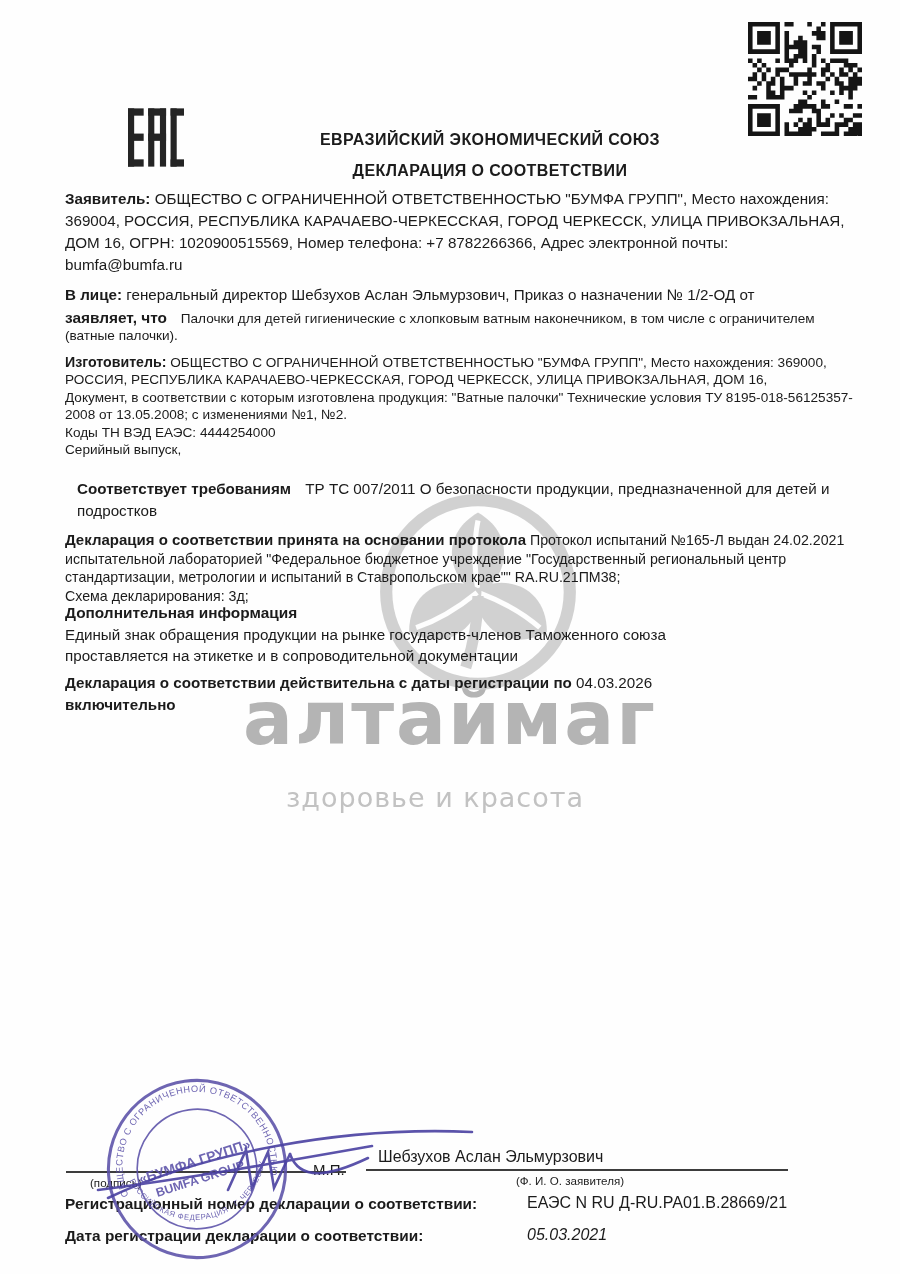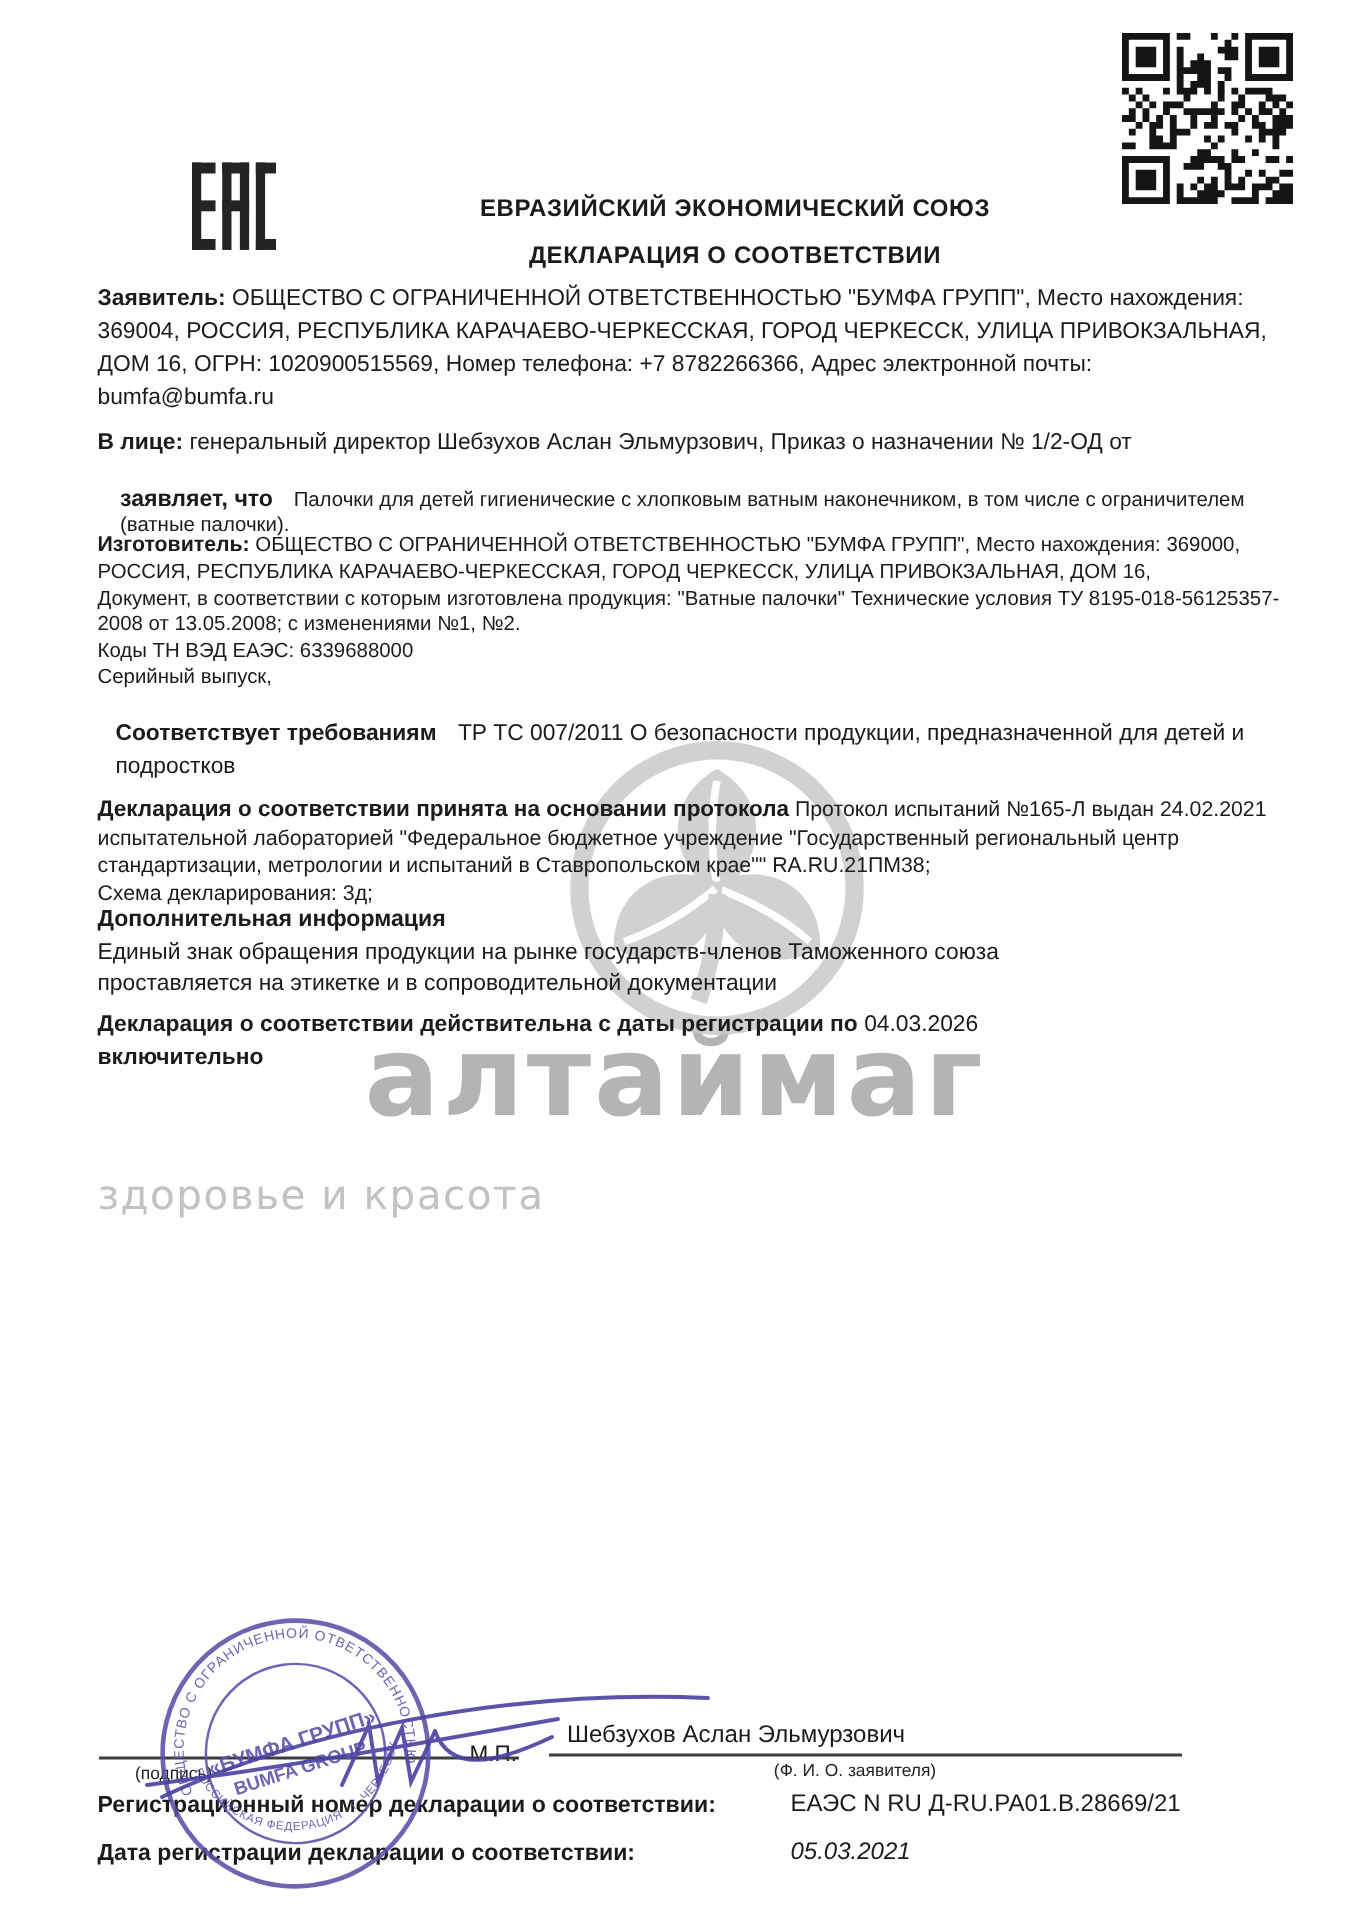--- a/index.html
+++ b/index.html
@@ -18,21 +18,21 @@
   .small-text{font-size:13.6px;line-height:17.4px;}
   .mid-text{font-size:14.2px;line-height:18.6px;}
   .lbl15{font-size:15.4px;font-weight:bold;}
   .gap{display:inline-block;width:10px;}
   .wm-brand{
     left:65px;top:681px;width:770px;text-align:center;
     font-family:"DejaVu Sans",sans-serif;font-weight:bold;font-size:74px;
     color:#b4b4b4;letter-spacing:2px;line-height:1;
   }
   .wm-tagline{
-    left:65px;top:782px;width:740px;
+    left:65px;top:782px;width:740px;text-align:center;
     font-family:"DejaVu Sans",sans-serif;font-size:27px;color:#c2c2c2;letter-spacing:1px;
   }
   .sig-line{background:#3d3d3d;height:1.6px;}
   .caption{font-size:11.6px;color:#222;}
   .reg-label{font-size:15.4px;font-weight:bold;}
   .reg-value{font-size:16px;}
   .name-text{font-size:16px;}
   .mp-text{font-size:15px;margin-top:24px;}
 </style>
 </head>
@@ -77,30 +77,30 @@
   <p class="abs z2 body-text" style="left:65px;top:188px;width:782px;margin:0;">
     <span class="b">Заявитель:</span>
     <span>ОБЩЕСТВО С ОГРАНИЧЕННОЙ ОТВЕТСТВЕННОСТЬЮ "БУМФА ГРУПП", Место нахождения: 369004, РОССИЯ, РЕСПУБЛИКА КАРАЧАЕВО-ЧЕРКЕССКАЯ, ГОРОД ЧЕРКЕССК, УЛИЦА ПРИВОКЗАЛЬНАЯ, ДОМ 16, ОГРН: 1020900515569, Номер телефона: +7 8782266366, Адрес электронной почты: bumfa@bumfa.ru</span>
   </p>
 
   <p class="abs z2 body-text" style="left:65px;top:284px;width:800px;margin:0;">
     <span class="b">В лице:</span>
     <span>генеральный директор Шебзухов Аслан Эльмурзович, Приказ о назначении  № 1/2-ОД от</span>
   </p>
 
-  <p class="abs z2 small-text" style="left:65px;top:309px;width:790px;margin:15px;">
+  <p class="abs z2 small-text" style="left:65px;top:309px;width:790px;margin:0;">
     <span class="lbl15">заявляет, что</span><span class="gap"></span>
     <span>Палочки для детей гигиенические с хлопковым ватным наконечником, в том числе с ограничителем (ватные палочки).</span>
   </p>
 
   <div class="abs z2 small-text" style="left:65px;top:354px;width:790px;">
     <span class="b" style="font-size:14.2px;">Изготовитель:</span>
     <span>ОБЩЕСТВО С ОГРАНИЧЕННОЙ ОТВЕТСТВЕННОСТЬЮ "БУМФА ГРУПП", Место нахождения: 369000, РОССИЯ, РЕСПУБЛИКА КАРАЧАЕВО-ЧЕРКЕССКАЯ, ГОРОД ЧЕРКЕССК, УЛИЦА ПРИВОКЗАЛЬНАЯ, ДОМ 16,</span>
     <div>Документ, в соответствии с которым изготовлена продукция: "Ватные палочки" Технические условия  ТУ 8195-018-56125357-2008  от 13.05.2008;  с изменениями №1, №2.</div>
-    <div>Коды ТН ВЭД ЕАЭС: 6339688000</div>
+    <div>Коды ТН ВЭД ЕАЭС: 4444254000</div>
     <div>Серийный выпуск,</div>
   </div>
 
   <p class="abs z2 body-text" style="left:65px;top:466px;width:778px;margin:12px;">
     <span class="b">Соответствует требованиям</span><span class="gap"></span>
     <span>ТР ТС 007/2011 О безопасности продукции, предназначенной для детей и подростков</span>
   </p>
 
   <div class="abs z2 mid-text" style="left:65px;top:531px;width:788px;">
     <span class="b" style="font-size:15px;">Декларация о соответствии принята на основании протокола</span>

